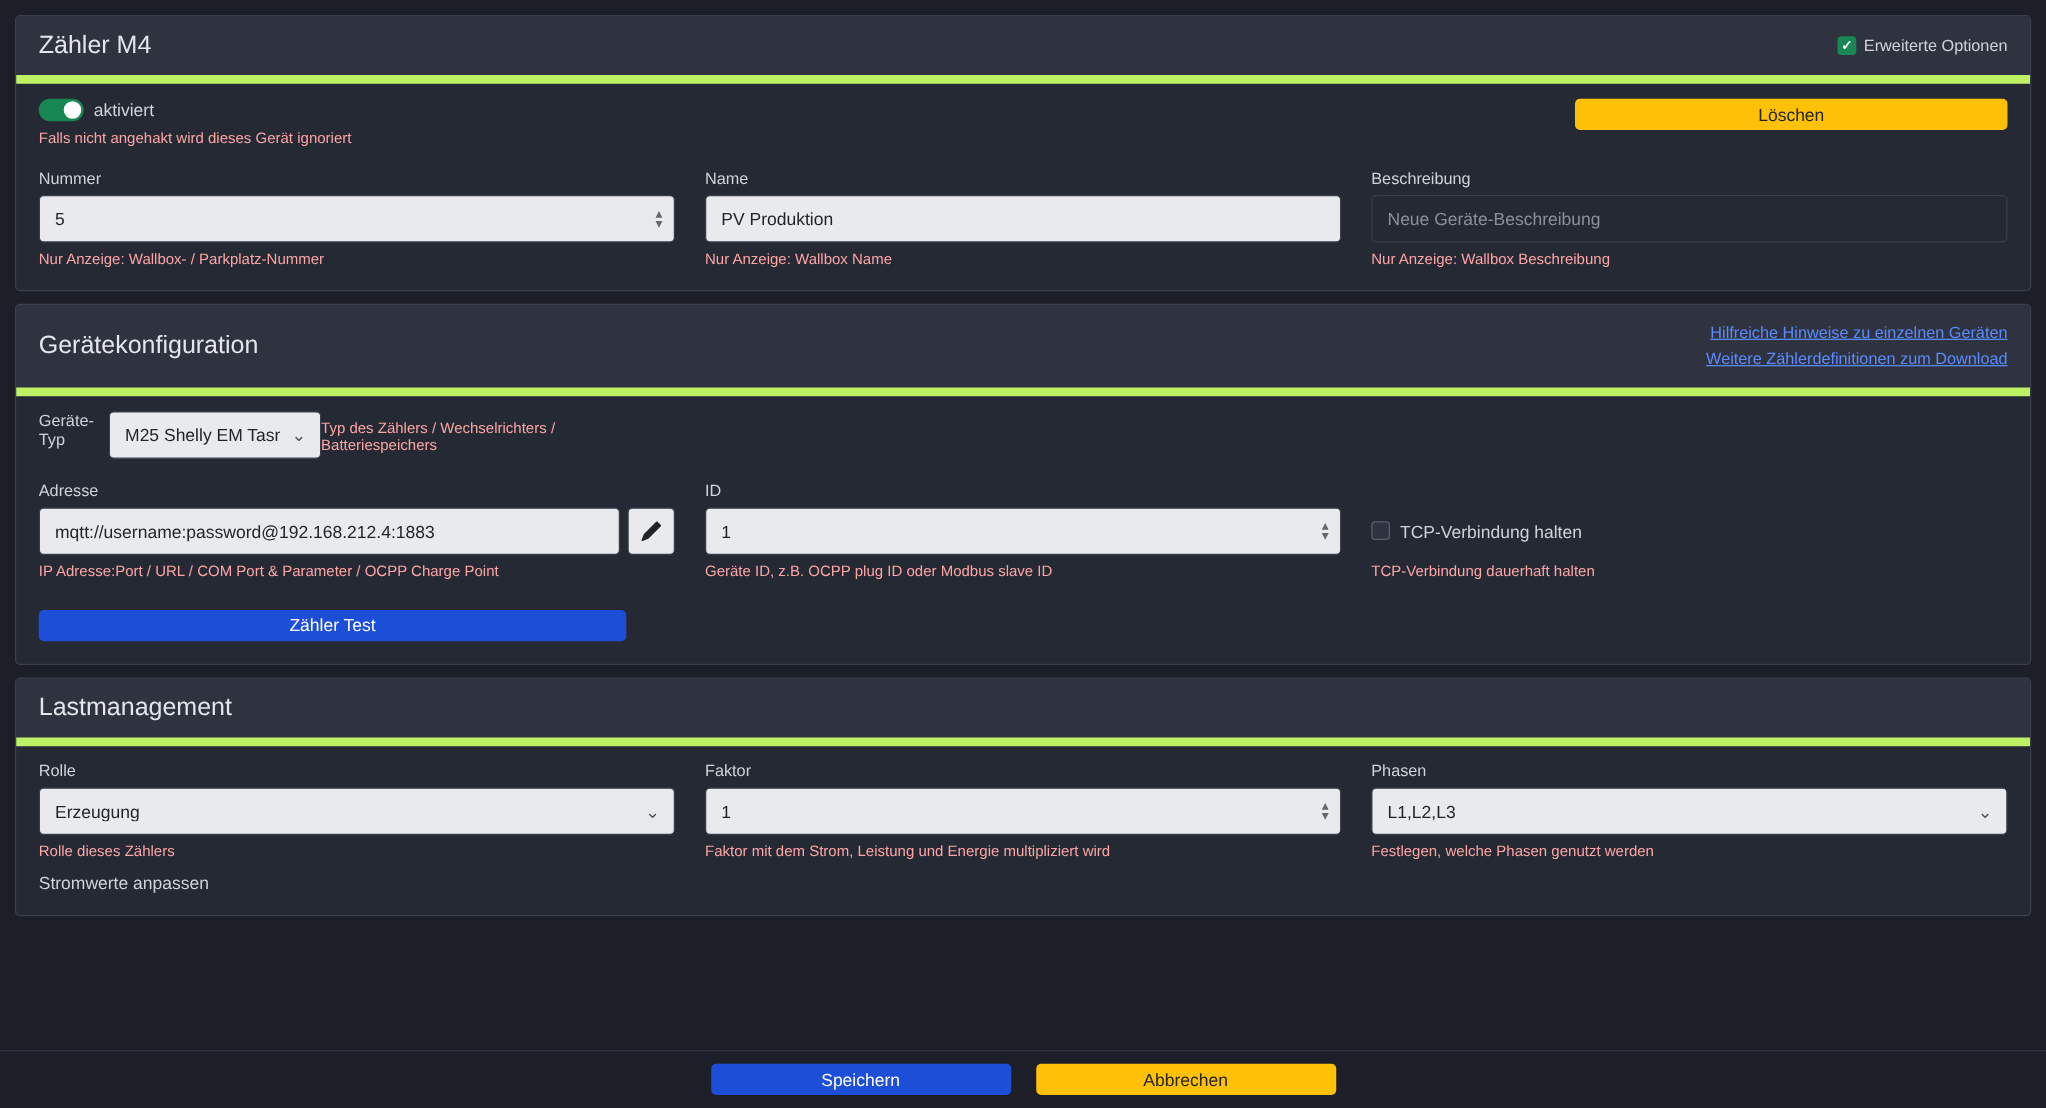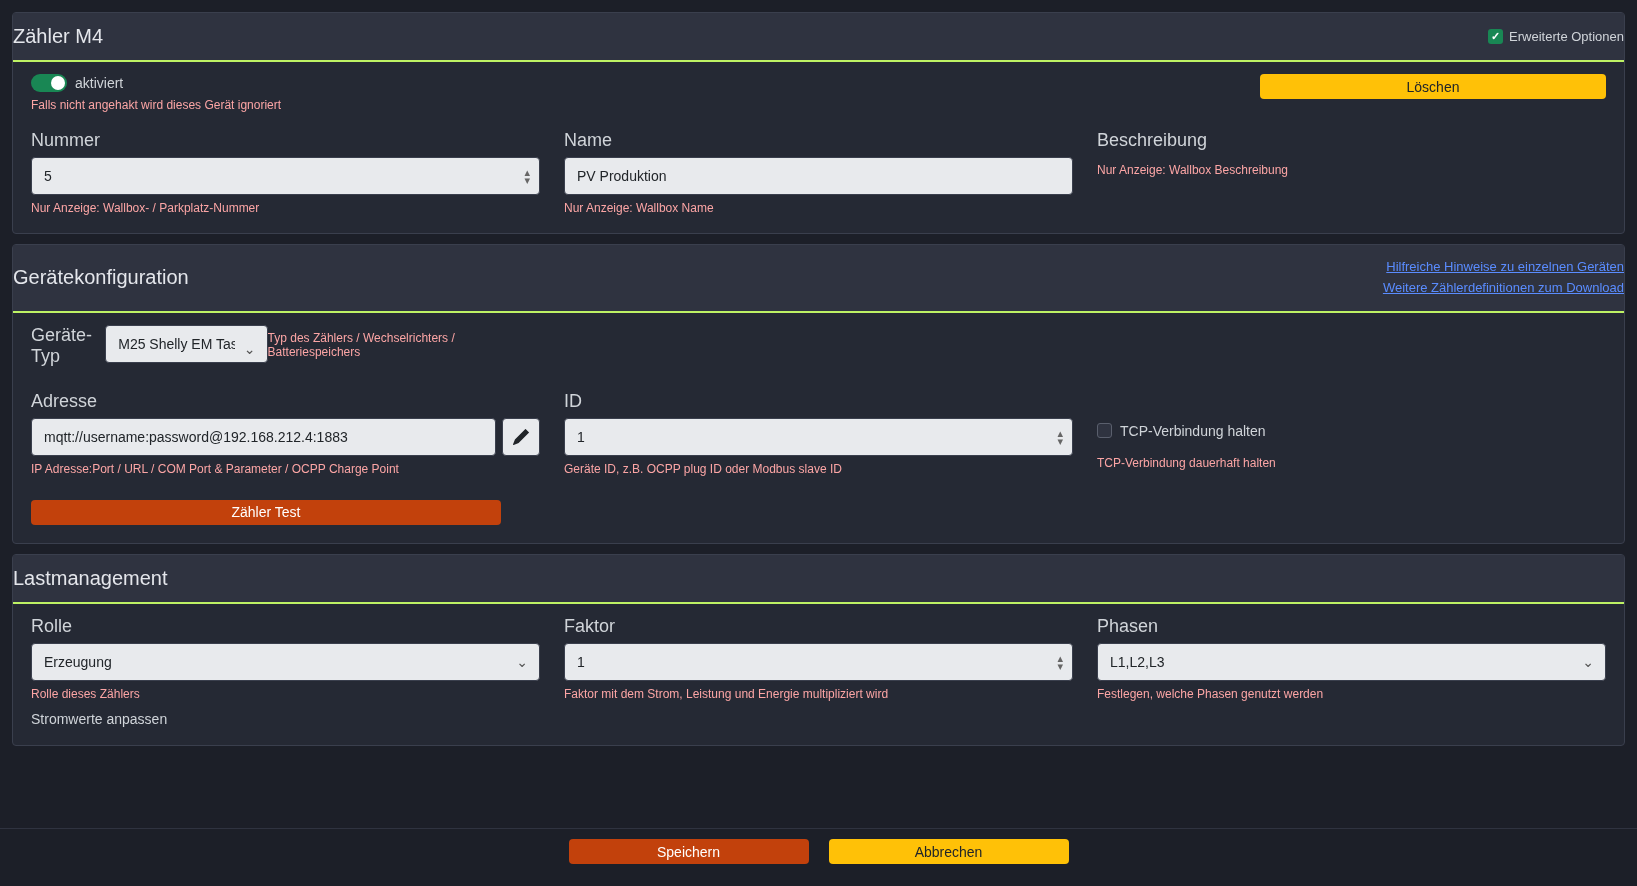--- a/index.html
+++ b/index.html
@@ -11,45 +11,45 @@
   padding: 12px;
 }
 .panel {
   background: #252934;
   border: 1px solid #3a3f4d;
   border-radius: 4px;
   margin-bottom: 10px;
 }
 .panel-header {
   background: #2f3340;
-  padding: 12px 0;
+  padding: 12px 18px;
   display: flex;
   justify-content: space-between;
   align-items: center;
-  border-bottom: 2px solid #bef264;
+  border-bottom: 7px solid #bef264;
 }
 .panel-header h2 {
   font-size: 20px;
   font-weight: 400;
   color: #e4e6eb;
 }
 .panel-header .links { text-align: right; font-size: 13px; }
 .panel-header .links a {
   color: #5a8cff;
   text-decoration: underline;
   display: block;
   line-height: 1.6;
   cursor: pointer;
 }
 .panel-body { padding: 12px 18px 18px; }
 .row { display: flex; gap: 24px; }
 .col { flex: 1; display: flex; flex-direction: column; }
 .col-fixed { width: 470px; display: flex; flex-direction: row; }
 label.field-label {
-  font-size: 18px;
+  font-size: 13px;
   color: #d0d4d9;
   margin-bottom: 6px;
 }
 .help-text {
   font-size: 12px;
   color: #fca5a5;
   margin-top: 6px;
 }
 input[type=text], select, .num-input, .readonly-input {
   background: #e8eaed;
@@ -78,21 +78,21 @@
 .num-wrap .spin {
   position: absolute; right: 10px; top: 50%; transform: translateY(-50%);
   color: #666; font-size: 11px; line-height: 8px; pointer-events: none;
 }
 .btn {
   border: none; border-radius: 4px; padding: 8px 20px;
   font-size: 14px; cursor: pointer; height: 25px;
   display: inline-flex; align-items: center; justify-content: center;
 }
 .btn-yellow { background: #ffc107; color: #212529; width: 100%; }
-.btn-green { background: #c2410c; color: #fff; width: 100%; }
+.btn-green { background: #1d4ed8; color: #fff; width: 100%; }
 .btn-footer { width: 240px; }
 .top-row { display: flex; justify-content: space-between; align-items: flex-start; padding: 12px 18px 6px; }
 .toggle-wrap { display: flex; align-items: center; gap: 8px; }
 .toggle {
   width: 36px; height: 18px; background: #198754; border-radius: 10px;
   position: relative; cursor: pointer;
 }
 .toggle::after {
   content: ""; position: absolute; width: 14px; height: 14px;
   background: #fff; border-radius: 50%; top: 2px; right: 2px;
@@ -107,21 +107,21 @@
   width: 15px; height: 15px; background: #2f3340; border: 1px solid #5a5f6d;
   border-radius: 3px; display: inline-block;
 }
 .addr-row { display: flex; gap: 6px; align-items: flex-start; }
 .pencil-btn {
   width: 38px; height: 38px; background: #e8eaed; border: 1px solid #3a3f4d;
   border-radius: 4px; display: flex; align-items: center; justify-content: center;
   cursor: pointer; flex-shrink: 0;
 }
 .footer-bar {
-  position: fixed; bottom: 12px; left: 0; right: 0;
+  position: fixed; bottom: 0; left: 0; right: 0;
   background: #1c1f28; padding: 10px 0;
   display: flex; justify-content: center; gap: 20px;
   border-top: 1px solid #2f3340;
 }
 .right-col { width: 346px; flex-shrink: 0; }
 .adv-check { color: #d0d4d9; font-size: 13px; display: flex; align-items: center; gap: 6px; }
 </style>
 </head>
 <body>
 
@@ -157,20 +157,21 @@
         </div>
         <div class="help-text">Nur Anzeige: Wallbox- / Parkplatz-Nummer</div>
       </div>
       <div class="col">
         <label class="field-label">Name</label>
         <input type="text" value="PV Produktion" style="">
         <div class="help-text">Nur Anzeige: Wallbox Name</div>
       </div>
       <div class="col">
         <label class="field-label">Beschreibung</label>
+        <input type="text" class="dark-input" placeholder="Neue Geräte-Beschreibung" style="">
         <div class="help-text">Nur Anzeige: Wallbox Beschreibung</div>
       </div>
     </div>
   </div>
 </div>
 
 <div class="panel">
   <div class="panel-header">
     <h2>Gerätekonfiguration</h2>
     <div class="links">

